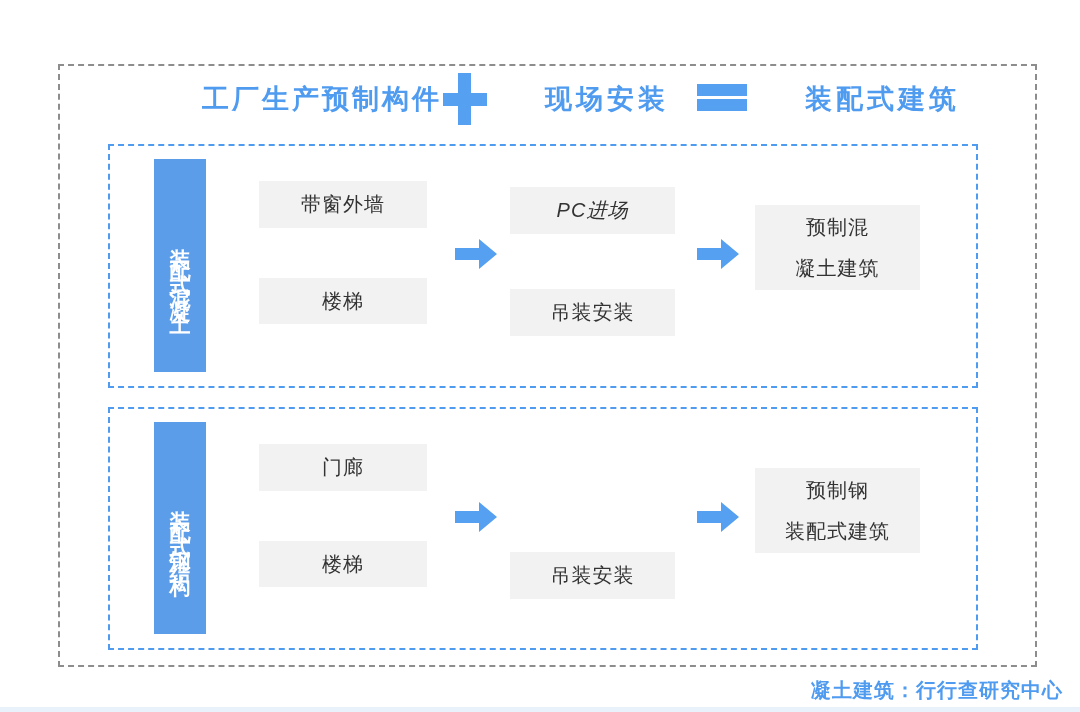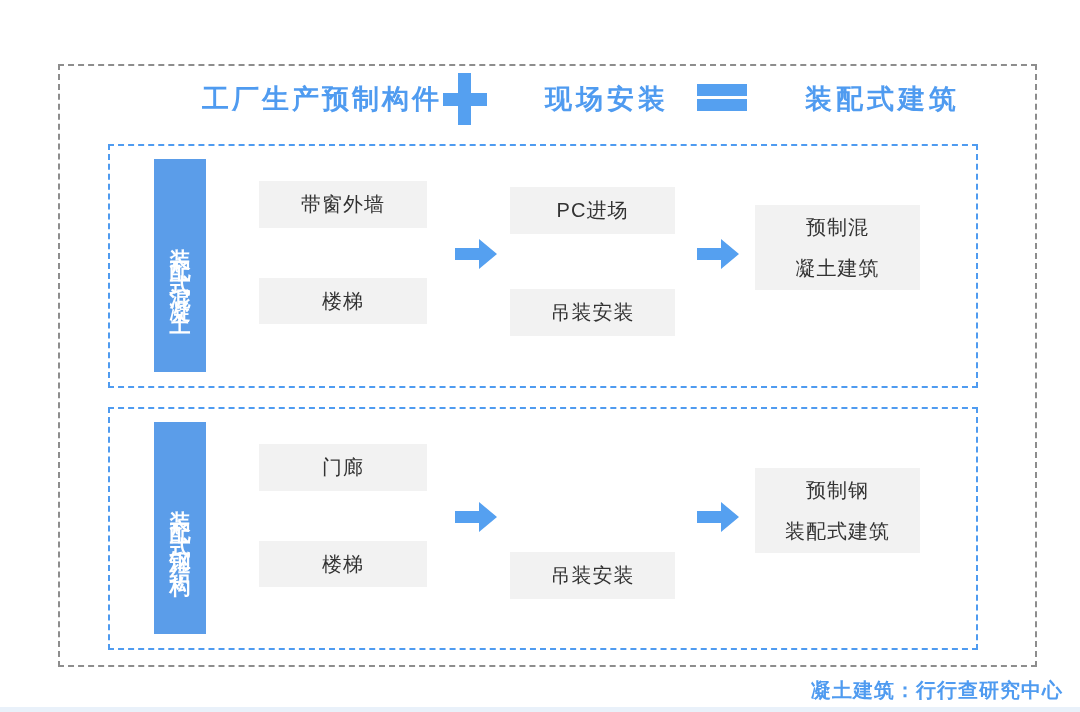--- a/index.html
+++ b/index.html
@@ -55,21 +55,21 @@
     letter-spacing:13px; padding-top:10px; white-space:nowrap;
   }
 
   .pbox {
     position:absolute; background:#f2f2f2;
     display:flex; align-items:center; justify-content:center;
     font-size:20px; color:#333333; letter-spacing:1px; white-space:nowrap;
   }
   .box-f1 { left:149px; top:35px;  width:168px; height:47px; }
   .box-f2 { left:149px; top:132px; width:168px; height:46px; }
-  .box-s1 { left:400px; top:41px;  width:165px; height:47px; }
+  .box-s1 { left:400px; top:41px;  width:165px; height:47px;font-style:italic; }
   .box-s2 { left:400px; top:143px; width:165px; height:47px; }
   .box-result {
     left:645px; top:59px; width:165px; height:85px;
     flex-direction:column; line-height:30px;gap:11px;
   }
 
   .arrow { position:absolute; width:42px; height:32px; }
   .arrow-1 { left:345px; top:92px; }
   .arrow-2 { left:587px; top:92px; }
   .arrow svg { display:block; }

